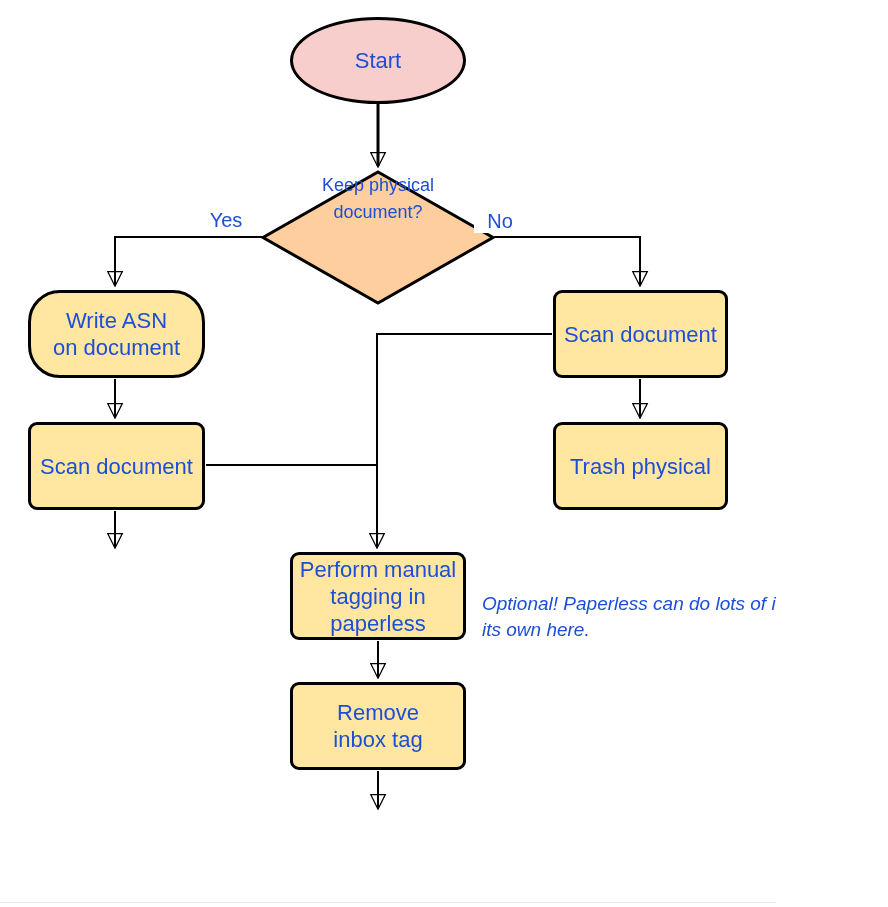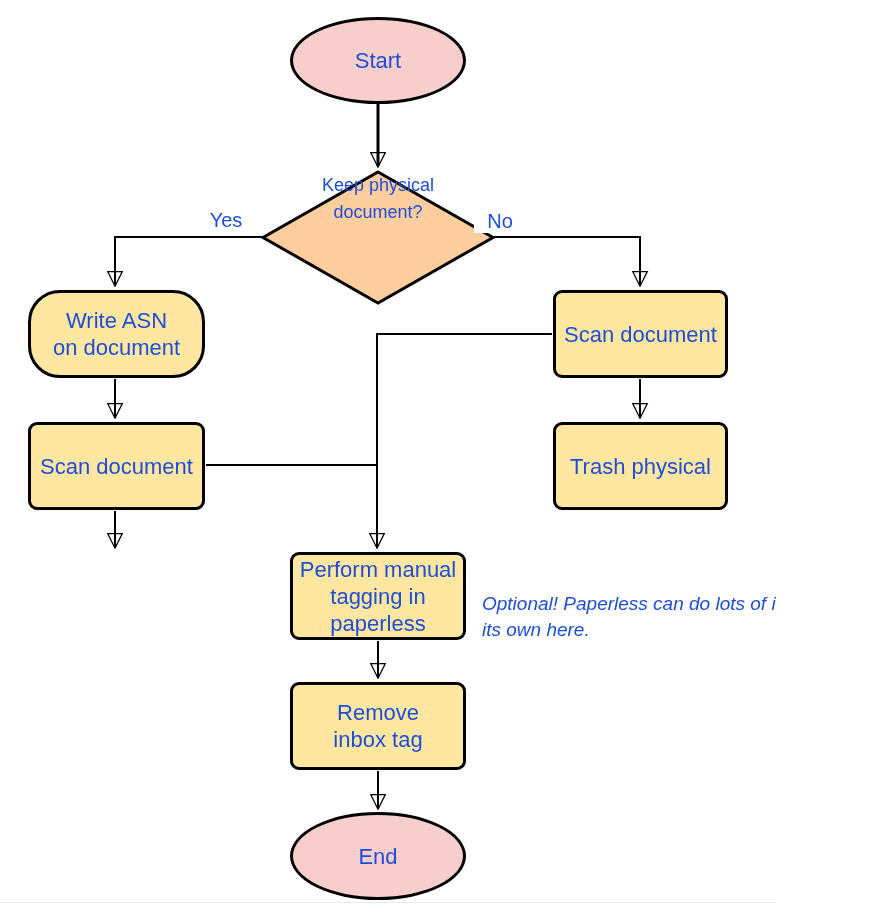--- a/index.html
+++ b/index.html
@@ -99,22 +99,19 @@
     <span>Perform manual
 tagging in
 paperless</span>
   </div>
 
   <div class="node rect" style="left:290px;top:682px;width:176px;height:88px;">
     <span>Remove
 inbox tag</span>
   </div>
 
-  <div class="node ellipse" style="left:290px;top:812px;width:176px;height:88px;">
-    <span>End</span>
-  </div>
 
   <div class="annotation">Optional! Paperless can do lots of inbox on
 its own here.</div>
 
   <div class="hairline"></div>
 
 </div>
 
 </body></html>

